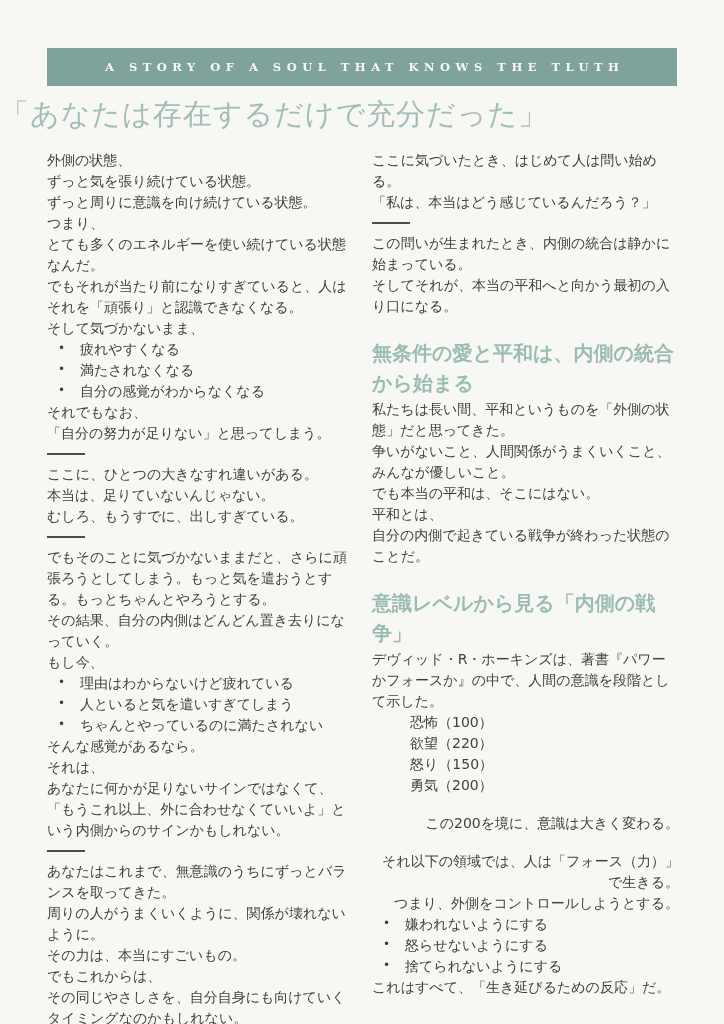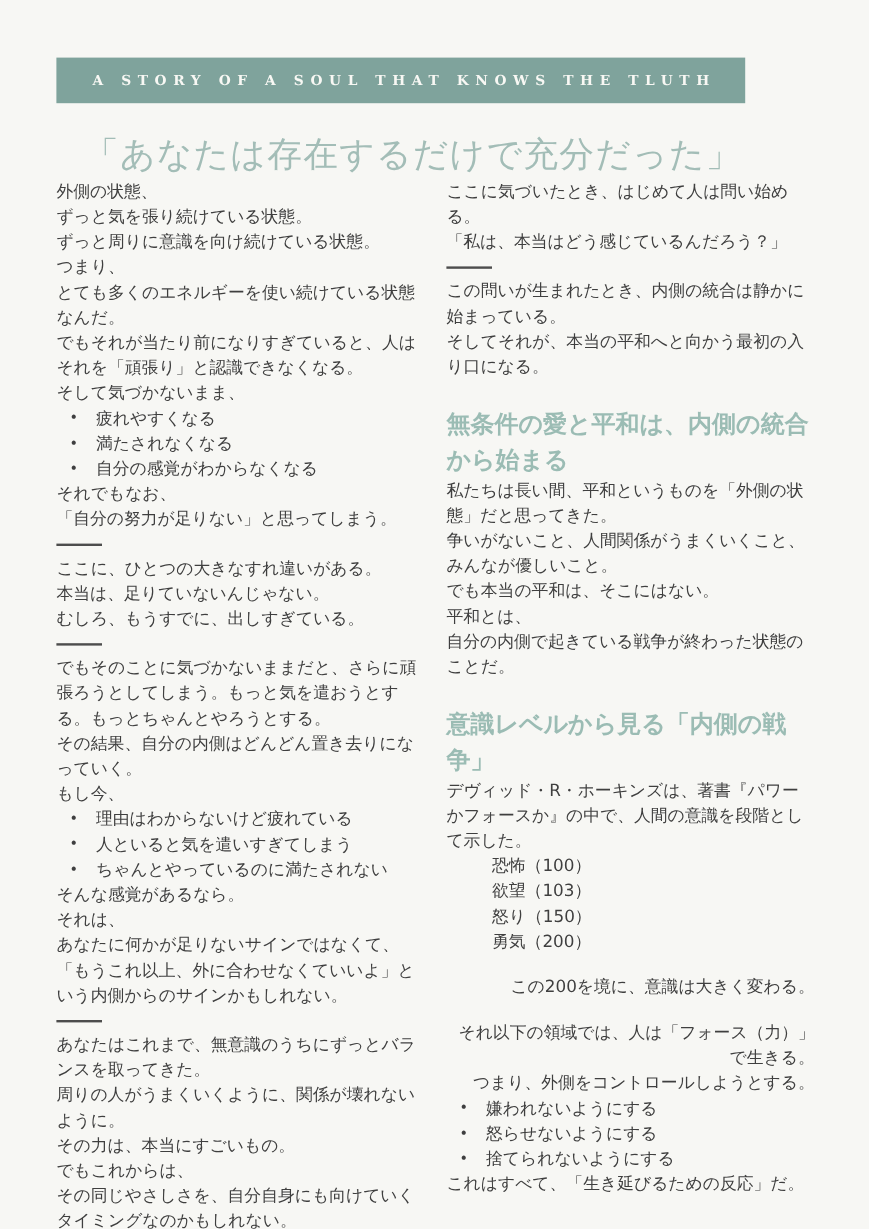--- a/index.html
+++ b/index.html
@@ -15,36 +15,36 @@
   }
   html,body{margin:0;padding:0;}
   body{
     width:724px;height:1024px;
     background:var(--bg);
     font-family:"DejaVu Sans",sans-serif;
     color:var(--body);
   }
   .page{position:relative;width:724px;height:1024px;overflow:hidden;background:var(--bg);}
   .banner{
-    position:absolute;left:47px;top:48px;width:574px;height:38px;
+    position:absolute;left:47px;top:48px;width:630px;height:38px;
     background:var(--banner-bg);
     display:flex;align-items:center;justify-content:center;
   }
   .banner-text{
     font-family:"DejaVu Serif",serif;
     font-weight:bold;
     font-size:11.5px;
     letter-spacing:5.5px;
     color:var(--banner-fg);
     text-indent:5.5px;
     white-space:nowrap;
   }
   .title{
-    position:absolute;top:95px;left:0;width:660px;margin:14px;
-    text-align:center;
+    position:absolute;top:95px;left:0;width:660px;margin:0;
+    text-align:left;
     font-size:29px;
     font-weight:500;
     letter-spacing:1px;
     color:var(--title);
   }
   .columns{
     position:absolute;top:150px;left:47px;width:632px;
     display:flex;gap:18px;
   }
   .col{flex:1 1 0;font-size:14px;line-height:1.5;}
@@ -177,21 +177,21 @@
           <div class="line">でも本当の平和は、そこにはない。</div>
           <div class="line">平和とは、</div>
           <div class="line">自分の内側で起きている戦争が終わった状態のことだ。</div>
         </div>
         <div class="heading">意識レベルから見る「内側の戦争」</div>
         <div class="para">
           <div class="line">デヴィッド・R・ホーキンズは、著書『パワーかフォースか』の中で、人間の意識を段階として示した。</div>
         </div>
         <div class="para levels">
           <div class="line">恐怖（100）</div>
-          <div class="line">欲望（103）</div>
+          <div class="line">欲望（220）</div>
           <div class="line">怒り（150）</div>
           <div class="line">勇気（200）</div>
         </div>
         <div class="para spaced">
           <div class="line">この200を境に、意識は大きく変わる。</div>
         </div>
         <div class="para spaced">
           <div class="line">それ以下の領域では、人は「フォース（力）」で生きる。</div>
           <div class="line">つまり、外側をコントロールしようとする。</div>
         </div>

